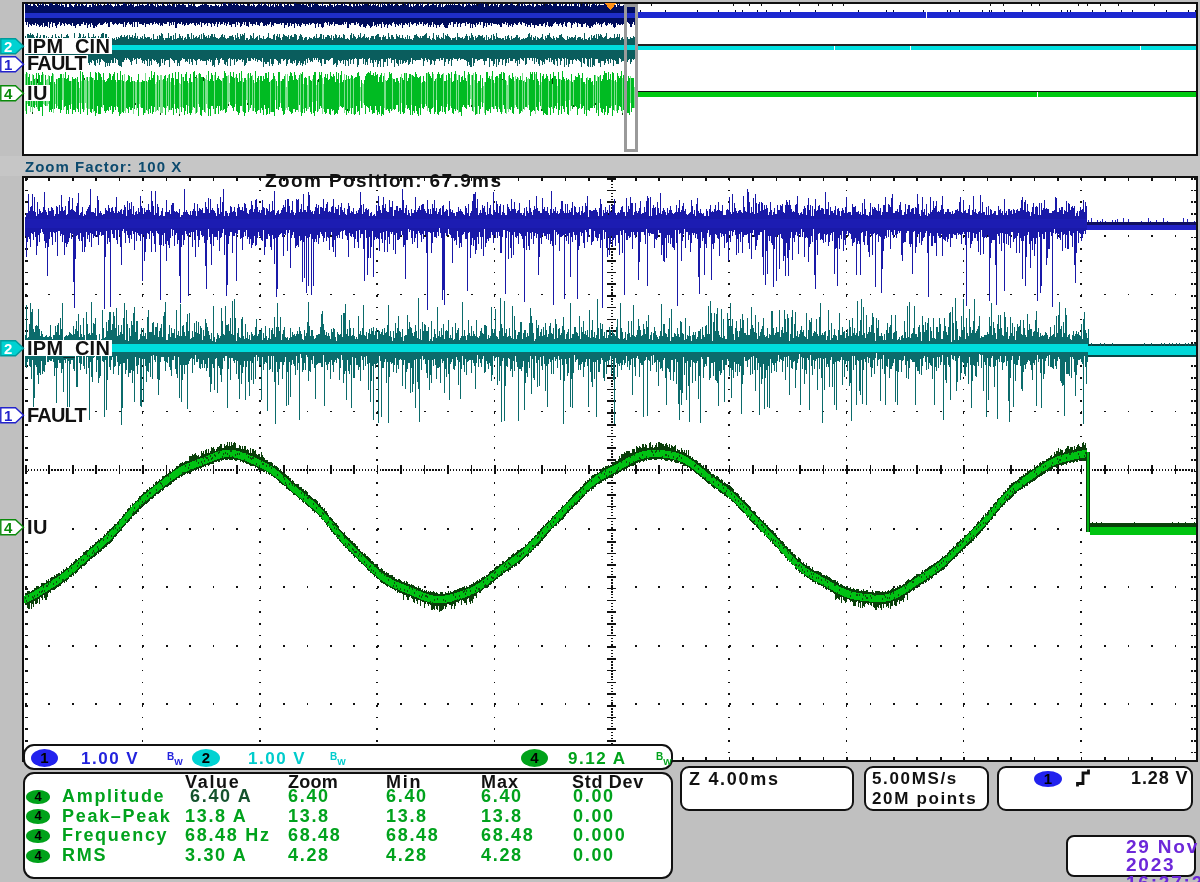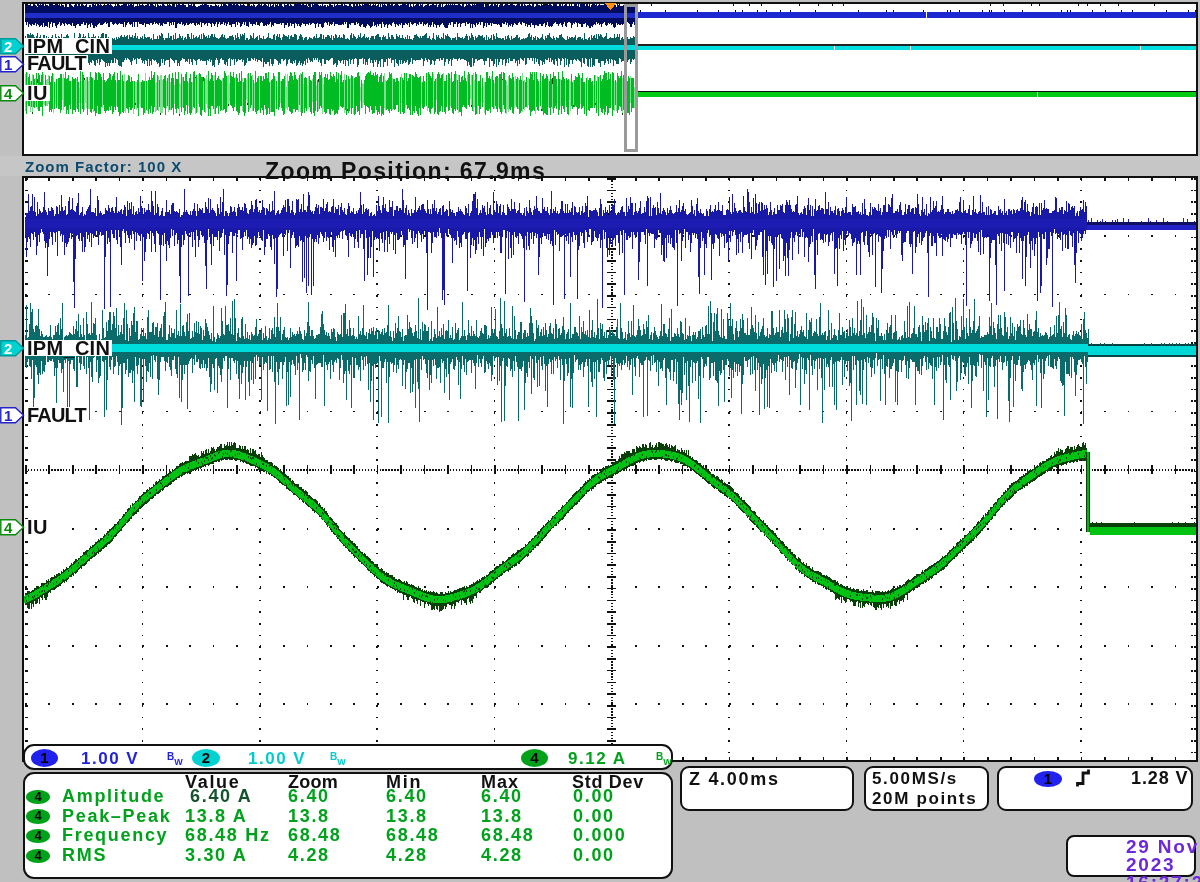--- a/index.html
+++ b/index.html
@@ -7,21 +7,21 @@
 .chip {background:#fff;color:#111;font-size:20px;line-height:16px;z-index:7;padding:0 2px;white-space:nowrap}
 .box {background:#fff;border:2px solid #111}
 .t17 {font-size:17px;letter-spacing:1.5px;line-height:18px}
 .t18 {font-size:18px;letter-spacing:1.7px;line-height:17px}
 .bw {font-size:10px;letter-spacing:0}
 .bw span {font-size:9px;vertical-align:-5px}
 </style></head><body>
 <div class="abs" style="left:22px;top:2px;width:1176px;height:154px;background:#fff;border:2px solid #111;z-index:1"></div>
 <div class="abs" style="left:0;top:155.5px;width:1200px;height:20px;background:#c6c6c6;z-index:2"></div>
 <div class="abs" style="left:25px;top:158px;font-size:15px;letter-spacing:1.0px;color:#0c4a6e;z-index:4">Zoom Factor: 100 X</div>
-<div class="abs" style="left:265px;top:158px;font-size:23px;letter-spacing:1.4px;color:#111;z-index:4">Zoom Position: 67.9ms</div>
+<div class="abs" style="left:265px;top:170px;font-size:19px;letter-spacing:1.4px;color:#111;z-index:4">Zoom Position: 67.9ms</div>
 <div class="abs" style="left:22px;top:175.5px;width:1176px;height:586.5px;background:#fff;border:2px solid #111;z-index:1"></div>
 <div class="abs" style="left:141.8px;top:178px;width:1.6px;height:583px;background:repeating-linear-gradient(to bottom,#111 0 1.6px,transparent 1.6px 11.71px);z-index:3"></div>
 <div class="abs" style="left:259.1px;top:178px;width:1.6px;height:583px;background:repeating-linear-gradient(to bottom,#111 0 1.6px,transparent 1.6px 11.71px);z-index:3"></div>
 <div class="abs" style="left:376.4px;top:178px;width:1.6px;height:583px;background:repeating-linear-gradient(to bottom,#111 0 1.6px,transparent 1.6px 11.71px);z-index:3"></div>
 <div class="abs" style="left:493.7px;top:178px;width:1.6px;height:583px;background:repeating-linear-gradient(to bottom,#111 0 1.6px,transparent 1.6px 11.71px);z-index:3"></div>
 <div class="abs" style="left:611.0px;top:178px;width:1.6px;height:583px;background:repeating-linear-gradient(to bottom,#111 0 1.4px,transparent 1.4px 2.93px);z-index:3"></div>
 <div class="abs" style="left:607.0px;top:178px;width:9px;height:583px;background:repeating-linear-gradient(to bottom,#111 0 1.6px,transparent 1.6px 11.71px);z-index:3"></div>
 <div class="abs" style="left:728.3px;top:178px;width:1.6px;height:583px;background:repeating-linear-gradient(to bottom,#111 0 1.6px,transparent 1.6px 11.71px);z-index:3"></div>
 <div class="abs" style="left:845.6px;top:178px;width:1.6px;height:583px;background:repeating-linear-gradient(to bottom,#111 0 1.6px,transparent 1.6px 11.71px);z-index:3"></div>
 <div class="abs" style="left:962.9px;top:178px;width:1.6px;height:583px;background:repeating-linear-gradient(to bottom,#111 0 1.6px,transparent 1.6px 11.71px);z-index:3"></div>

